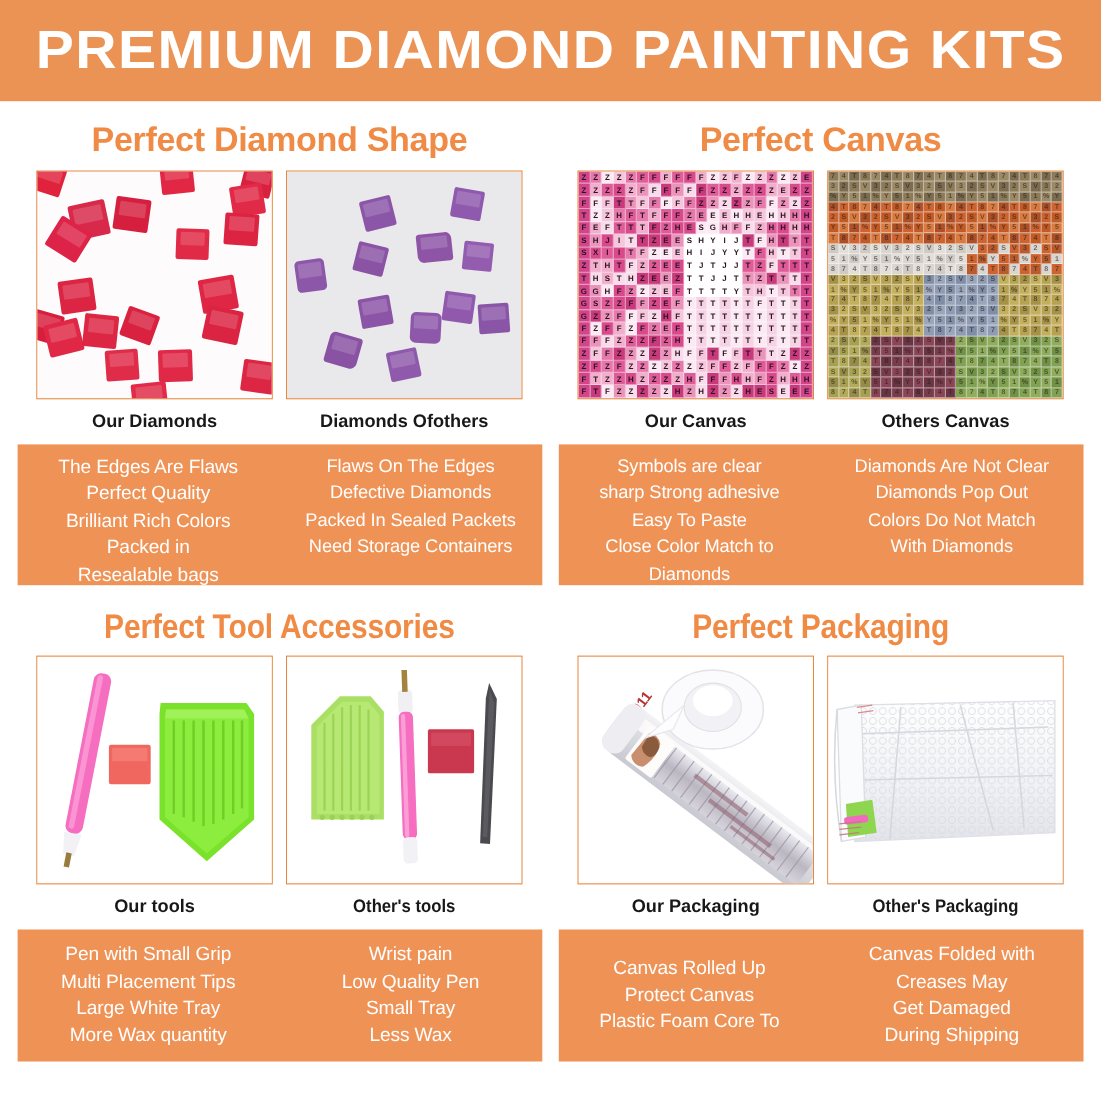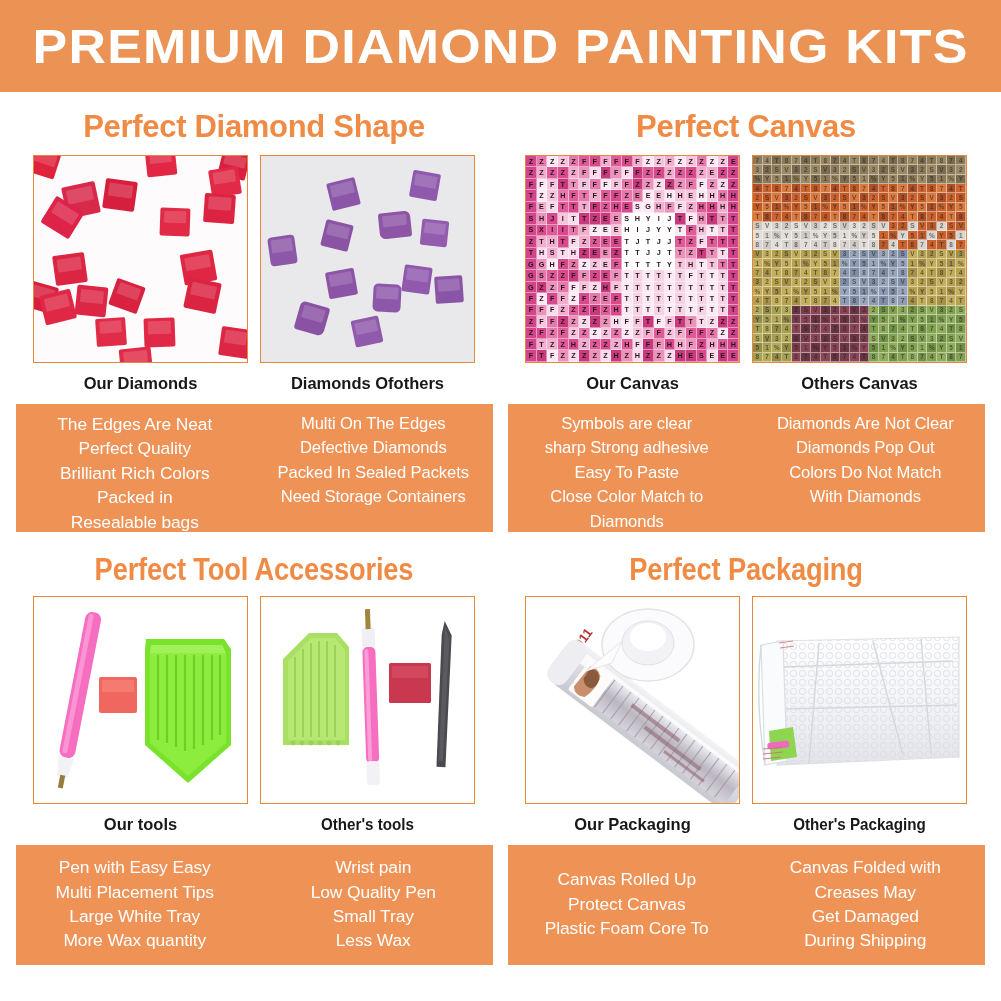--- a/index.html
+++ b/index.html
@@ -195,28 +195,28 @@
                 <div class="drill" style="left:36px;top:148px;width:30px;height:29px;background:#8a52a3;transform:rotate(16deg);border-radius:5px 3px 6px 3px;"></div>
                 <div class="drill" style="left:92px;top:162px;width:28px;height:27px;background:#8f5aab;transform:rotate(-12deg);"></div>
               </div>
             </div>
             <div class="caption">Diamonds Ofothers</div>
           </div>
         </div>
 
         <div class="bullets b1">
           <div class="bul-col">
-            <div>The Edges Are Neat</div>
+            <div>The Edges Are Flaws</div>
             <div>Perfect Quality</div>
             <div>Brilliant Rich Colors</div>
             <div>Packed in</div>
             <div>Resealable bags</div>
           </div>
           <div class="bul-col compact">
-            <div>Multi On The Edges</div>
+            <div>Flaws On The Edges</div>
             <div>Defective Diamonds</div>
             <div>Packed In Sealed Packets</div>
             <div>Need Storage Containers</div>
           </div>
         </div>
       </div>
 
       <div class="half">
         <div class="sec-title big title-row1">Perfect Canvas</div>
         <div class="cards">
@@ -1269,21 +1269,21 @@
                   </g>
                 </svg>
               </div>
             </div>
             <div class="caption narrow">Other's tools</div>
           </div>
         </div>
 
         <div class="bullets b3">
           <div class="bul-col">
-            <div>Pen with Easy Easy</div>
+            <div>Pen with Small Grip</div>
             <div>Multi Placement Tips</div>
             <div>Large White Tray</div>
             <div>More Wax quantity</div>
           </div>
           <div class="bul-col">
             <div>Wrist pain</div>
             <div>Low Quality Pen</div>
             <div>Small Tray</div>
             <div>Less Wax</div>
           </div>

